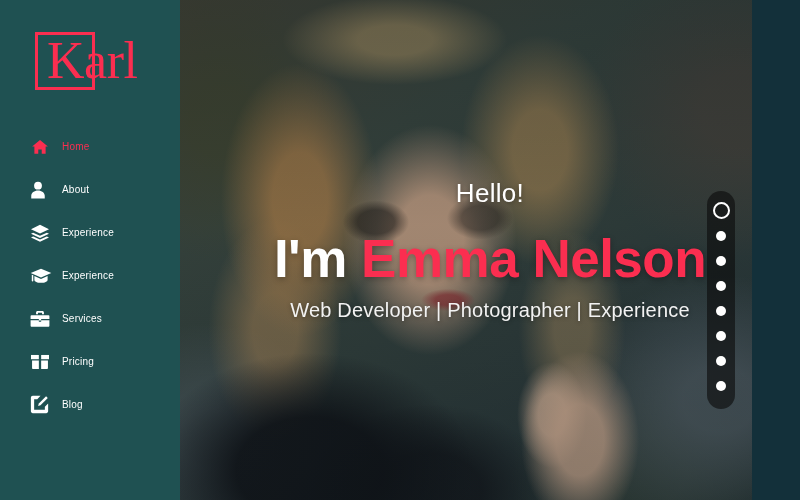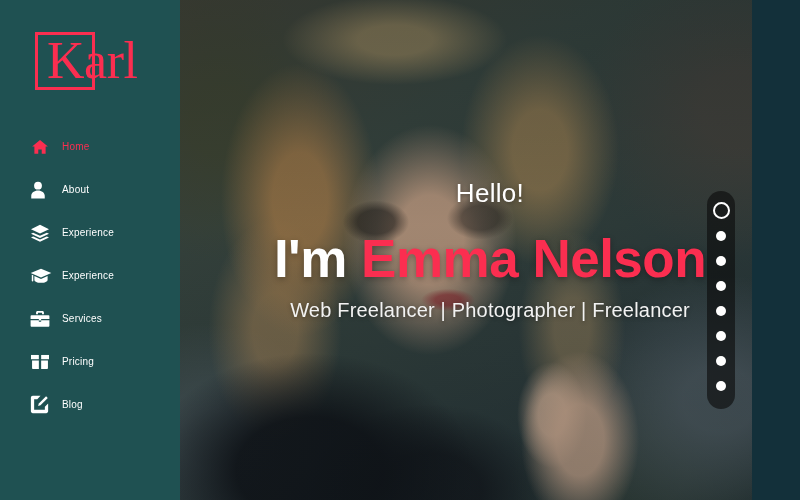--- a/index.html
+++ b/index.html
@@ -265,21 +265,21 @@
     </nav>
   </aside>
 
   <section id="hero">
     <div id="photo"></div>
     <div id="photo-tint"></div>
 
     <div id="hero-content">
       <div id="hero-hello">Hello!</div>
       <h1 id="hero-name"><span>I'm </span><span class="accent">Emma Nelson</span></h1>
-      <div id="hero-roles">Web Freelancer | Photographer | Freelancer</div>
+      <div id="hero-roles">Web Developer | Photographer | Experience</div>
     </div>
 
     <div id="dots">
       <span class="dot active"></span>
       <span class="dot"></span>
       <span class="dot"></span>
       <span class="dot"></span>
       <span class="dot"></span>
       <span class="dot"></span>
       <span class="dot"></span>

